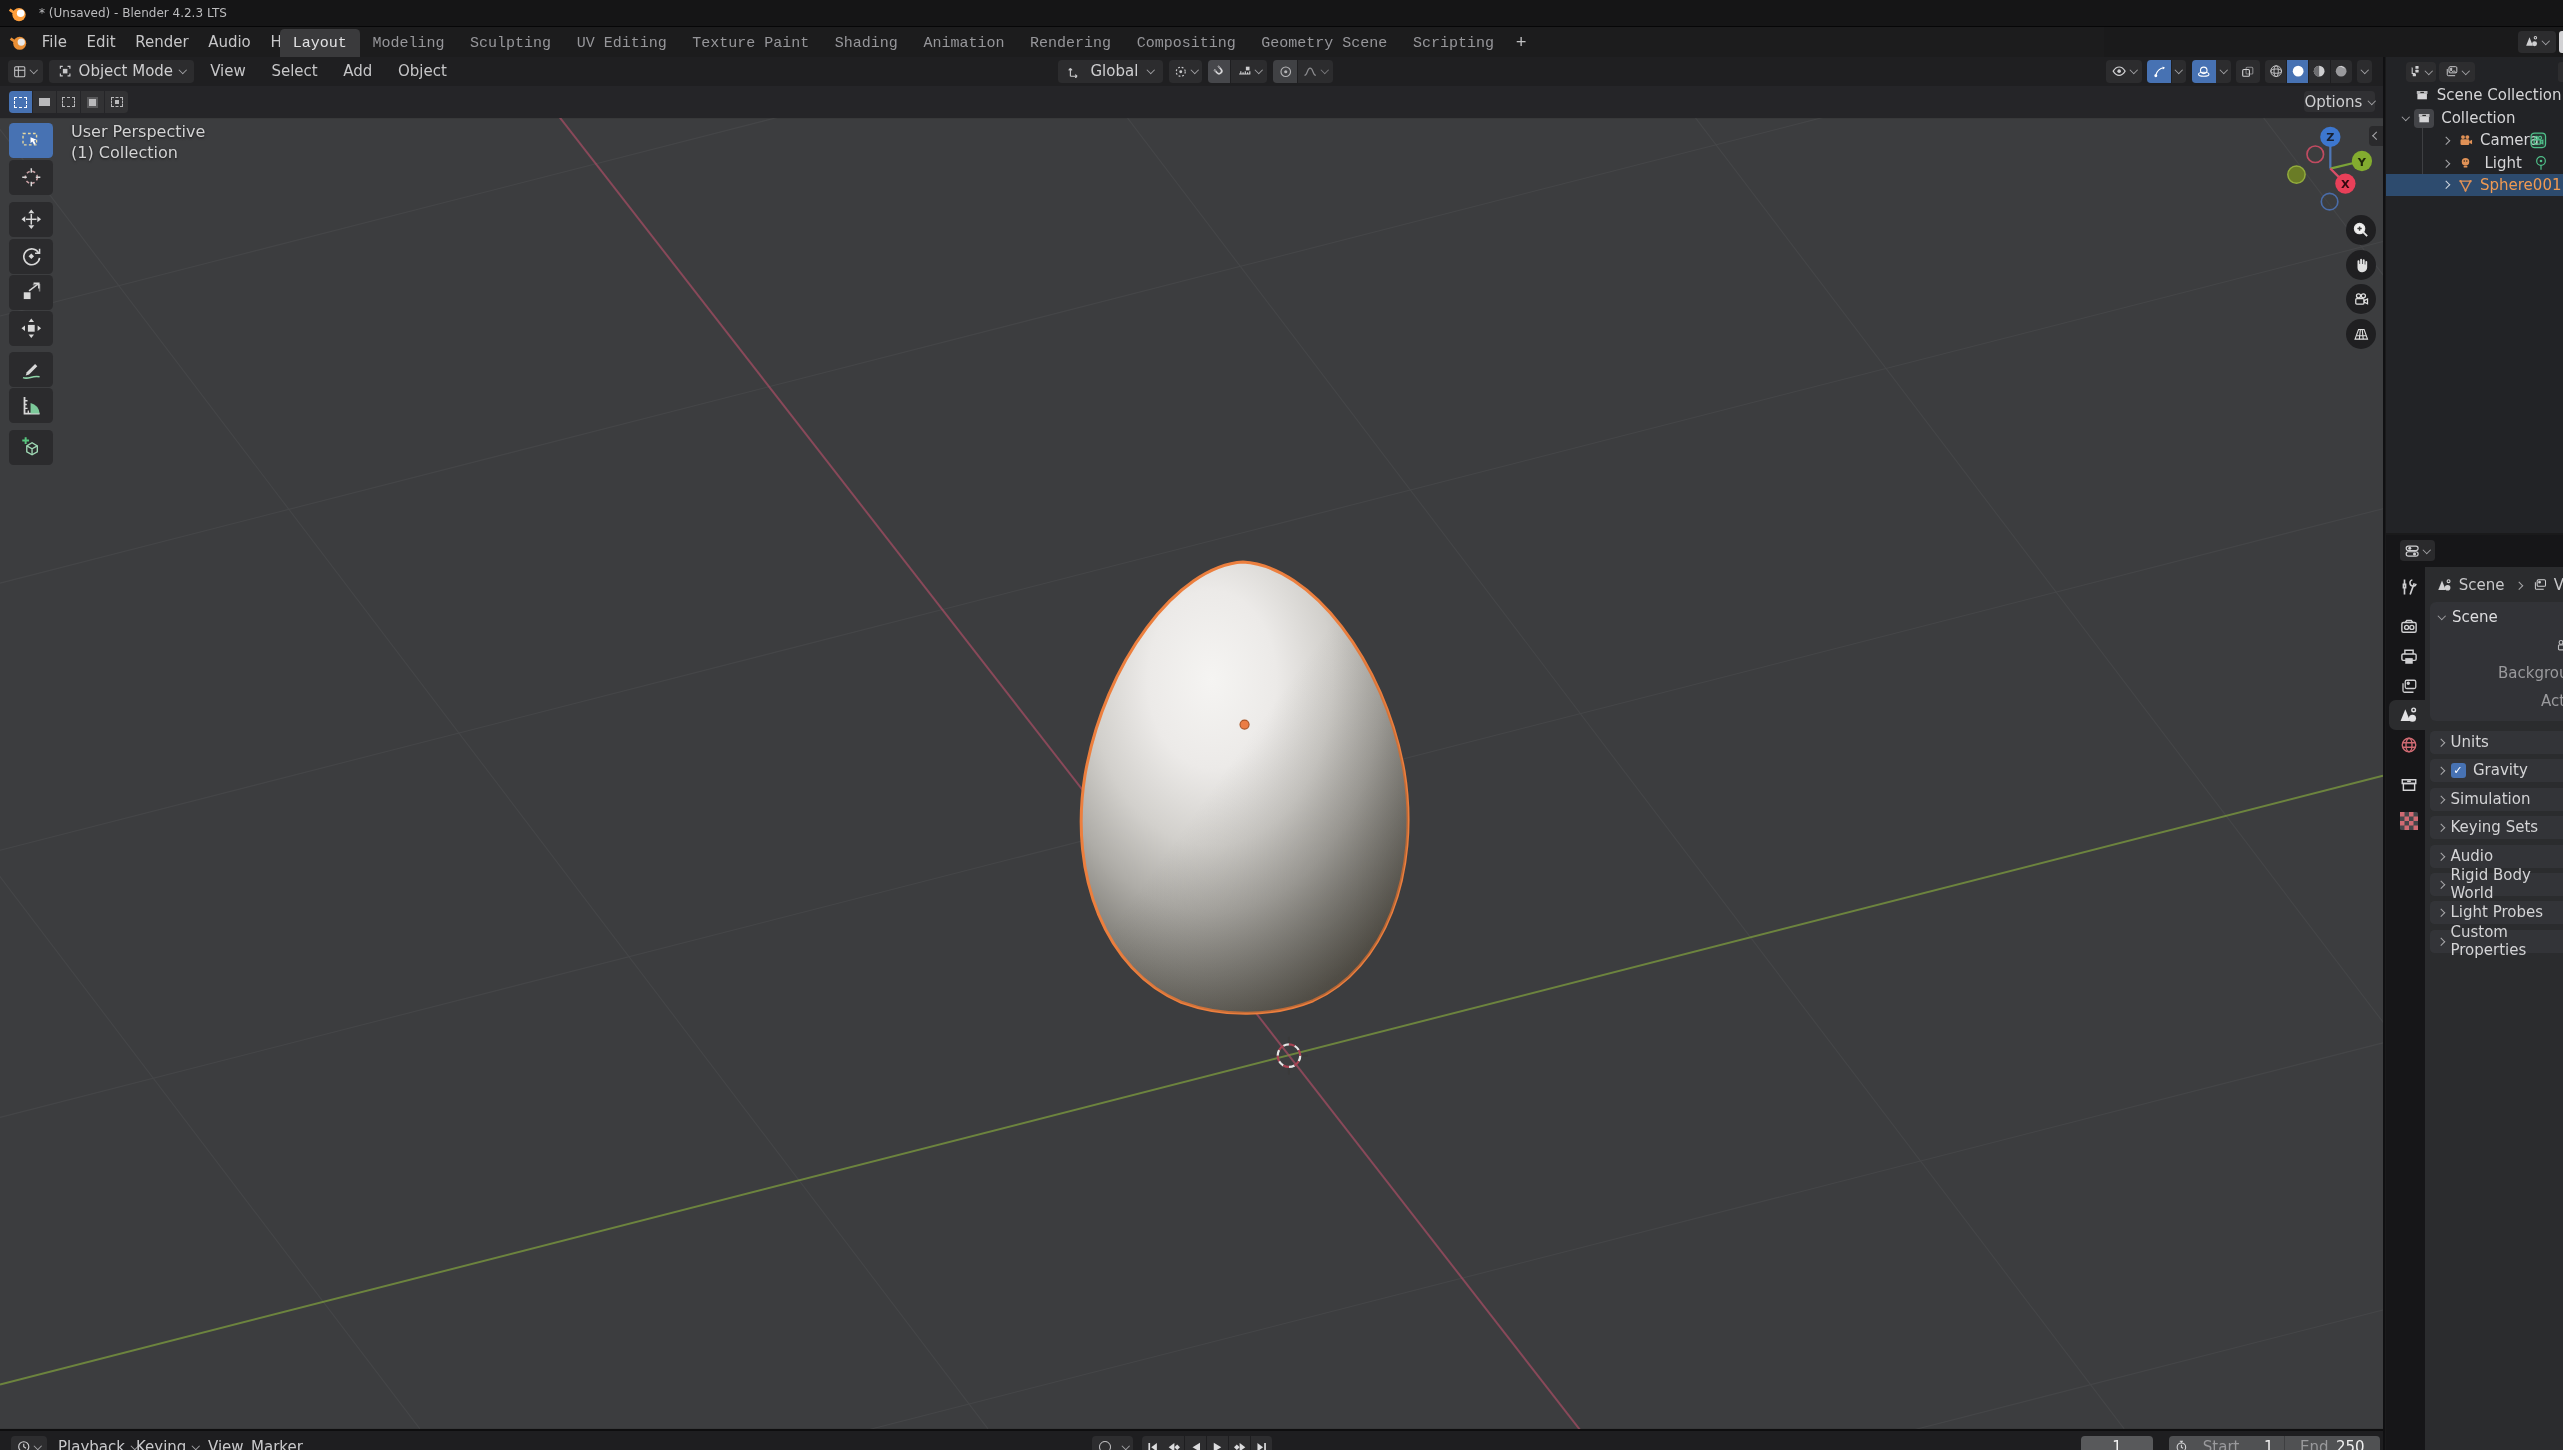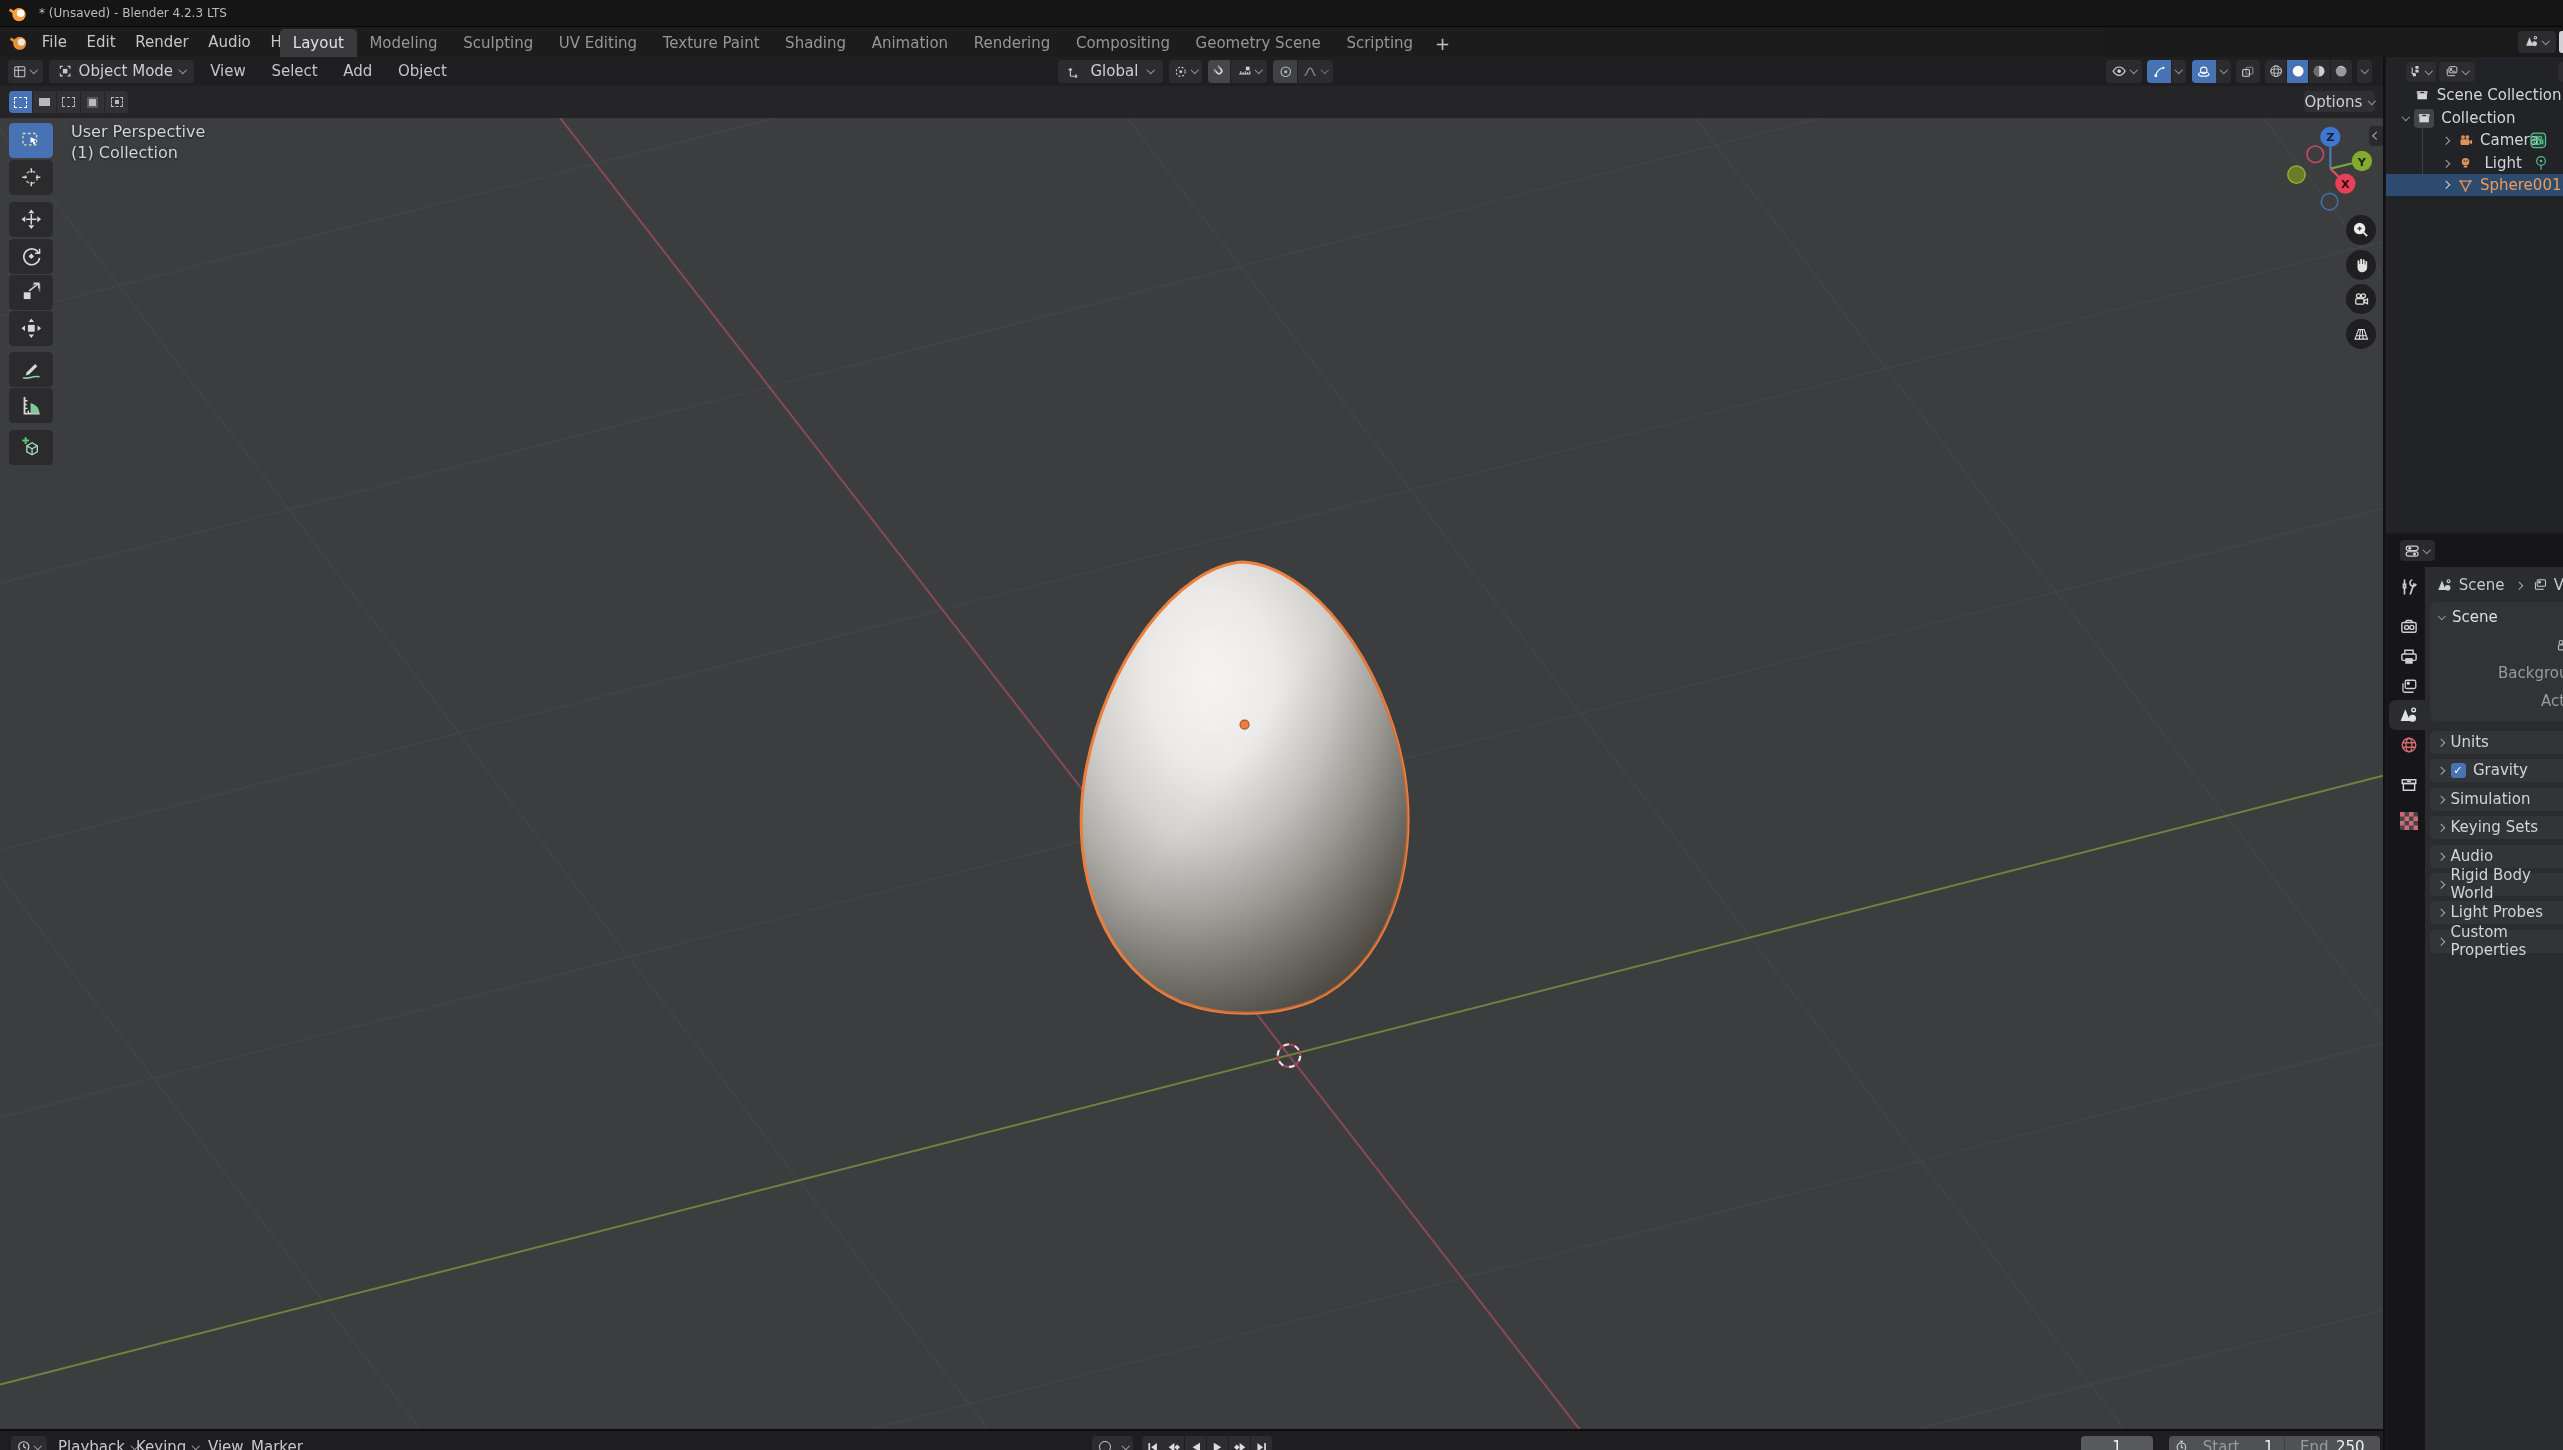--- a/index.html
+++ b/index.html
@@ -15,21 +15,21 @@
   .cv{width:6px;height:6px;border-right:1.5px solid #a5a5a8;border-bottom:1.5px solid #a5a5a8;transform:rotate(45deg);flex:0 0 auto;margin-top:-2.3px;}
   .cvr{transform:rotate(-45deg);margin-top:0;margin-left:-1.5px;}
   .cvs{width:4.5px;height:4.5px;border-width:1.3px;}
   .ic{display:block;flex:0 0 auto;}
   
   #titlebar{left:0;top:0;width:2563px;height:26px;background:#151516;border-bottom:0.8px solid #060607;}
   #titlebar .t{position:absolute;left:39px;top:0;height:26px;display:flex;align-items:center;font-size:12px;color:#bcbcbe;}
   
   #topbar{left:0;top:27px;width:2104px;height:30px;background:#1c1c1d;}
   #menus{position:absolute;left:32px;top:0;height:30px;display:flex;}
-  #workspaces{position:absolute;left:280px;top:2.3px;height:28px;display:flex;align-items:flex-end;}
+  #workspaces{position:absolute;left:280px;top:2.3px;height:28px;display:flex;align-items:flex-end;font-family:Liberation Mono, monospace;}
   .ws{padding:0 12.8px;height:28px;display:flex;align-items:center;color:#96969a;border-radius:4.5px 4.5px 0 0;}
   .ws.active{background:#3a3a3c;color:#e2e2e4;}
   .ws.plus{color:#c0c0c2;font-size:18px;padding:0 9px;}
   
   #vphead{left:0;top:57px;width:2383px;height:29px;background:#1f1f21;z-index:5;}
   #toolrow{left:0;top:86px;width:2383px;height:32px;background:rgba(39,39,41,.93);z-index:5;}
   .hbtn{height:22.6px;}
   .seg{border-radius:0;}
   
   #vpsvg{left:0;top:118px;z-index:1;}

